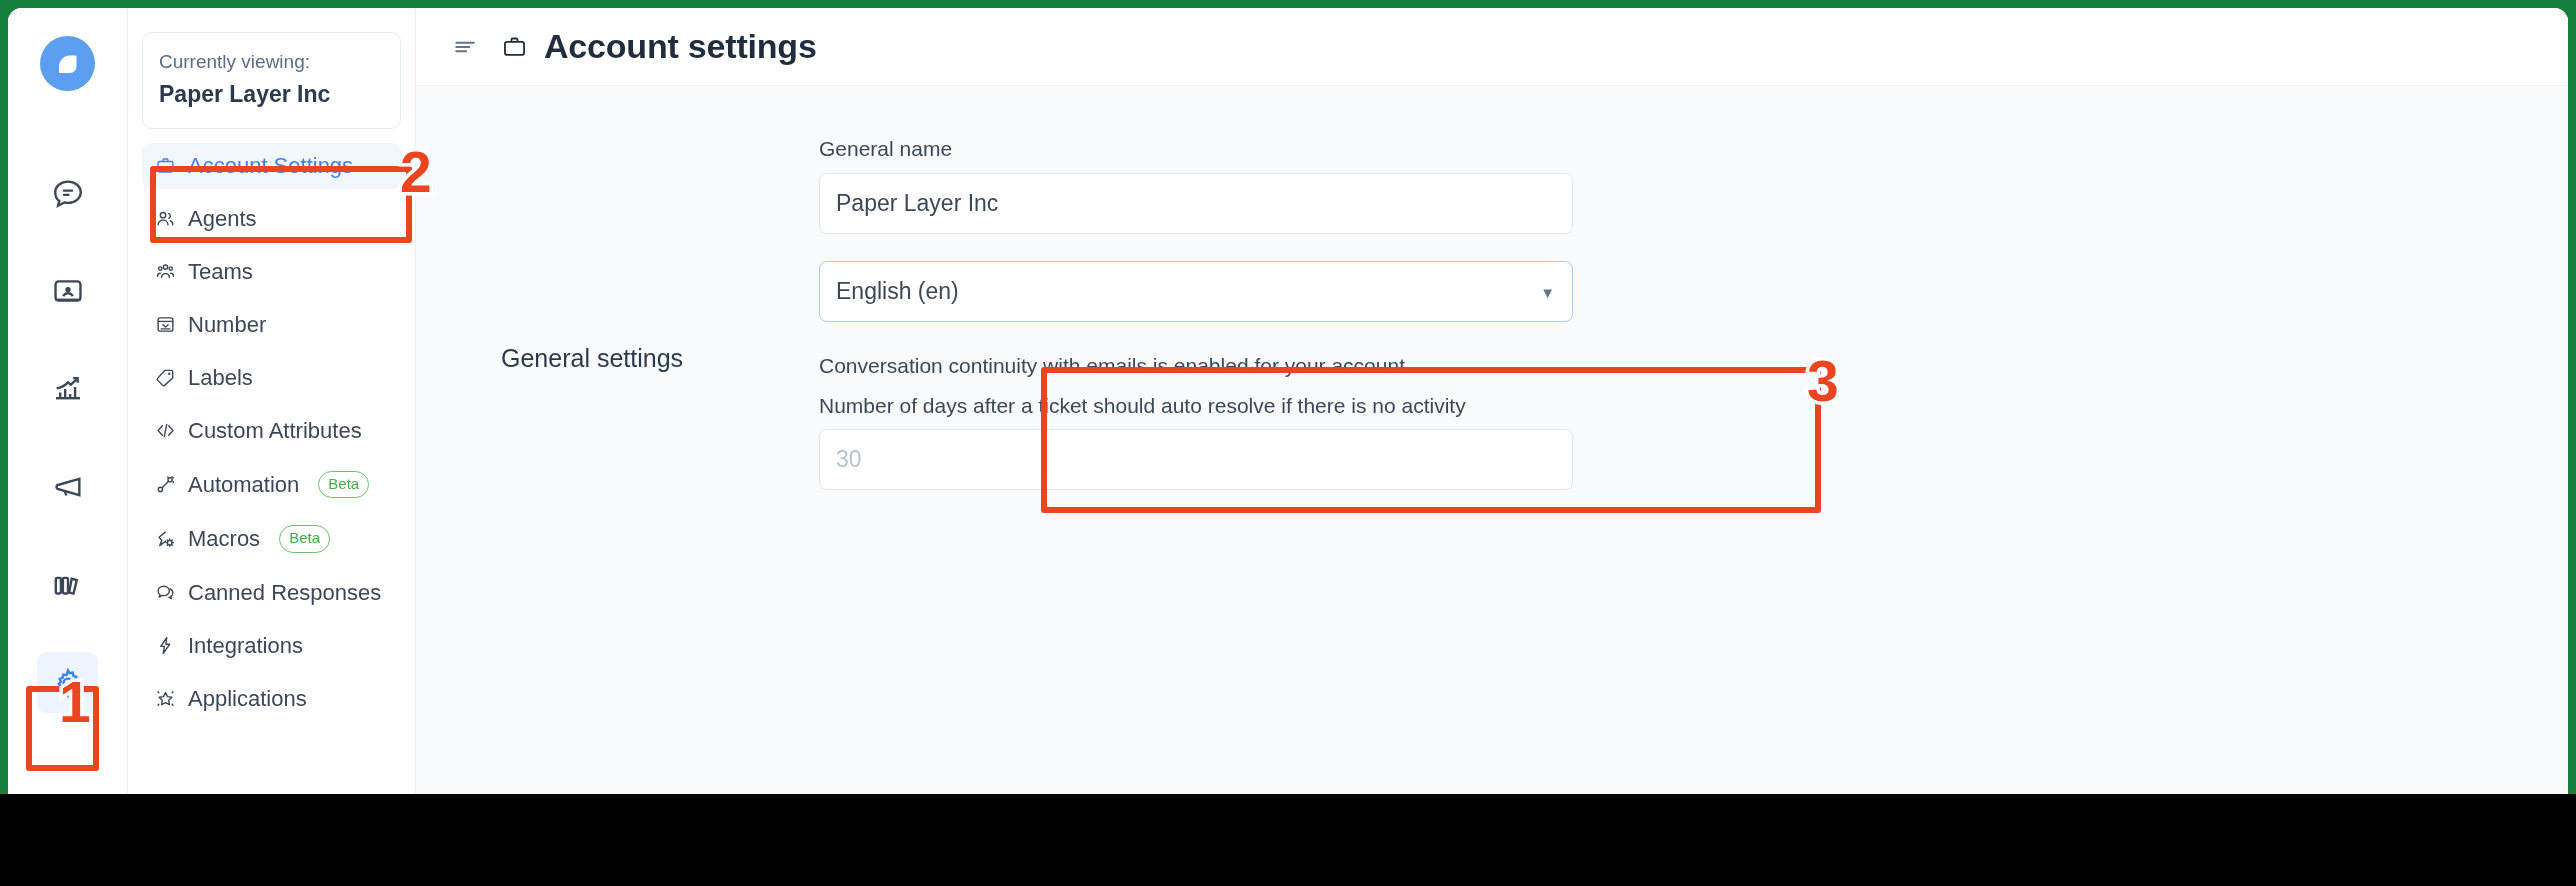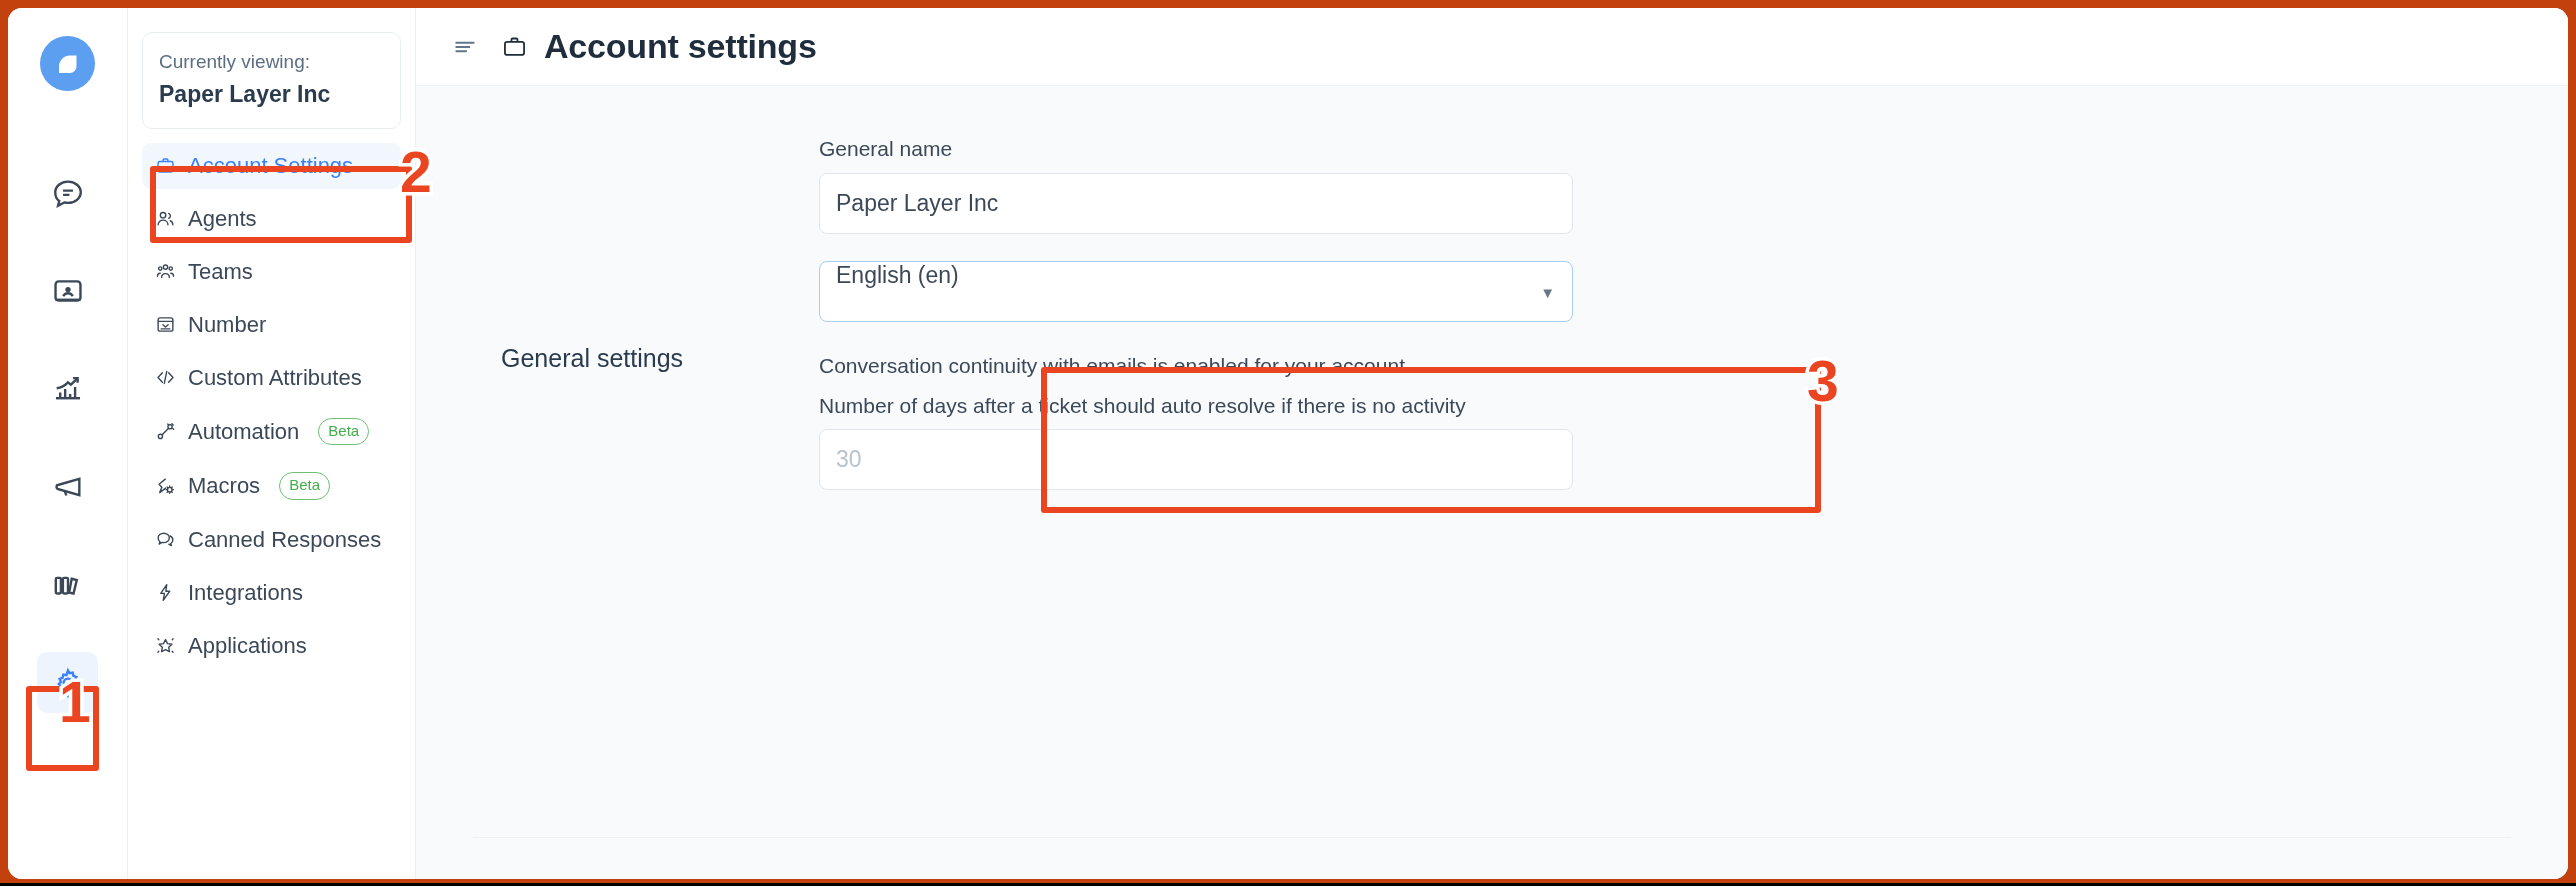--- a/index.html
+++ b/index.html
@@ -5,22 +5,22 @@
 <style>
   * { box-sizing: border-box; }
   html, body {
     margin: 0; padding: 0;
     background: #000000;
     font-family: "Liberation Sans", sans-serif;
   }
   #screen {
     position: relative;
     width: 2576px;
-    height: 883px;
-    background: #c2410c;
+    height: 794px;
+    background: #15803d;
     overflow: hidden;
   }
   
   #app {
     position: absolute;
     left: 8px; top: 8px;
     width: 2560px; height: 871px;
     background: #ffffff;
     border-radius: 14px;
     overflow: hidden;
@@ -210,20 +210,21 @@
   .select-wrap { position: relative; width: 754px; }
   .select-input {
     width: 754px;
     height: 61px;
     border: 1px solid #a9cdf5;
     border-radius: 8px;
     background: #ffffff;
     font-size: 23px;
     color: #3c4858;
     display: flex;
+    align-items: center;
     padding: 0 16px;
     cursor: pointer;
   }
   .select-caret {
     position: absolute;
     right: 18px; top: 50%;
     transform: translateY(-50%);
     font-size: 15px;
     color: #6b7785;
     pointer-events: none;
@@ -391,20 +392,29 @@
           <svg width="21" height="21" viewBox="0 0 24 24">
             <rect class="nav-stroke" x="3.6" y="4.4" width="16.8" height="15.2" rx="2.2"></rect>
             <path class="nav-stroke" d="M3.6 8.4h16.8"></path>
             <path class="nav-stroke" d="M9 12.2l3 2.6 3-2.6"></path>
             <path class="nav-stroke" d="M7 17h10"></path>
           </svg>
         </span>
         <span>Number</span>
       </div>
 
+      <div class="nav-item">
+        <span class="nav-ico">
+          <svg width="21" height="21" viewBox="0 0 24 24">
+            <path class="nav-stroke" d="M11.4 3.8h7.4c.8 0 1.4.6 1.4 1.4v7.4L10.9 21a1.4 1.4 0 0 1-2 0l-6-6a1.4 1.4 0 0 1 0-2l8.5-9.2z"></path>
+            <circle cx="16.3" cy="7.8" r="1.4" fill="#3c4858" stroke="none"></circle>
+          </svg>
+        </span>
+        <span>Labels</span>
+      </div>
 
       <div class="nav-item">
         <span class="nav-ico">
           <svg width="21" height="21" viewBox="0 0 24 24">
             <path class="nav-stroke" d="M8.4 6.6 3.4 12l5 5.4"></path>
             <path class="nav-stroke" d="M15.6 6.6 20.6 12l-5 5.4"></path>
             <path class="nav-stroke" d="M13.4 5.2 10.6 18.8"></path>
           </svg>
         </span>
         <span>Custom Attributes</span>

